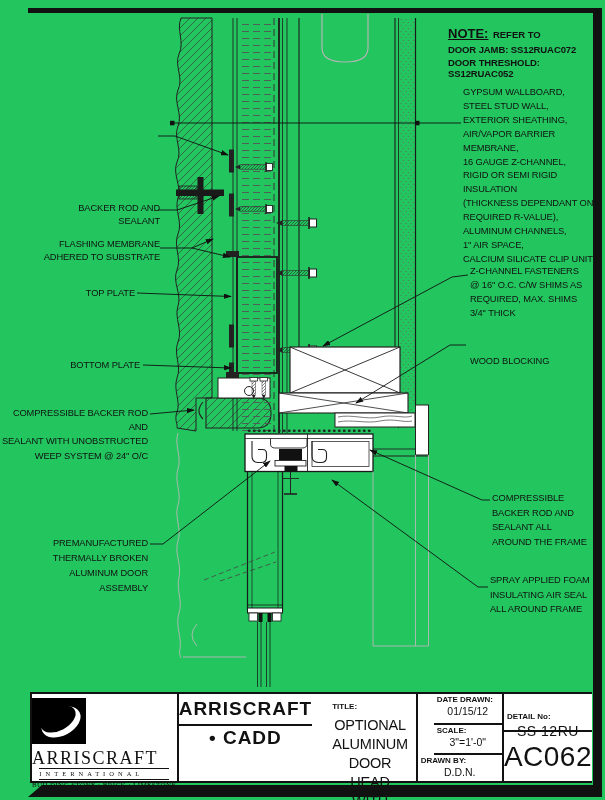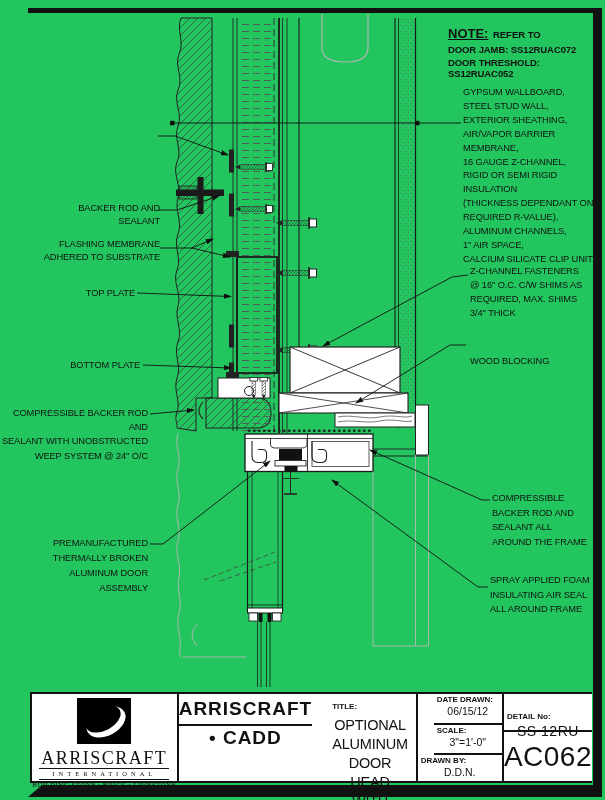--- a/index.html
+++ b/index.html
@@ -20,21 +20,21 @@
   
   .note{position:absolute;width:152px;font-weight:bold;color:#111;}
   .note-title{font-size:13px;text-decoration:underline;}
   .note-rest{font-size:9.5px;}
   .note-line{font-size:9.5px;margin-top:2px;letter-spacing:-0.1px;}
   
   .tblock{position:absolute;left:30px;top:692px;width:562px;height:91px;
           border-top:2px solid #111;border-left:2px solid #111;border-bottom:2px solid #111;
           display:flex;box-sizing:border-box;background:#fff;}
   .tcell{box-sizing:border-box;height:100%;}
-  .logo-cell{width:146px;text-align:center;padding-top:4px;}
+  .logo-cell{width:146px;text-align:left;padding-top:4px;}
   .logo-name{font-family:"Liberation Serif",serif;font-size:18px;letter-spacing:1.5px;line-height:19px;margin-top:1px;}
   .logo-sub{font-family:"Liberation Serif",serif;font-size:6.5px;letter-spacing:4px;line-height:8px;
             border-top:1px solid #111;border-bottom:1px solid #111;width:130px;margin:0 auto;padding:1px 0;}
   .logo-tag{font-family:"Liberation Serif",serif;font-size:7px;letter-spacing:0.4px;line-height:9px;margin-top:1px;}
   .center-cell{width:239px;border-left:2px solid #111;display:flex;flex-direction:row;}
   .cadd-header{height:30px;border-bottom:2px solid #111;font-size:19px;font-weight:bold;
                letter-spacing:1px;text-align:center;line-height:29px;}
   .title-area{flex:1;padding:1px 20px;}
   .title-label{font-size:8px;font-weight:bold;}
   .title-text{font-size:14.5px;line-height:19px;text-align:center;white-space:pre-line;
@@ -329,21 +329,21 @@
       <div class="cadd-header">ARRISCRAFT • CADD</div>
       <div class="title-area">
         <span class="title-label">TITLE:</span>
         <div class="title-text">OPTIONAL ALUMINUM DOOR
 HEAD WITH RETURN CLIP UNIT</div>
       </div>
     </div>
     <div class="tcell mid-col">
       <div class="tb-row b" style="height:31px;">
         <span class="tb-label">DATE DRAWN:</span>
-        <div class="tb-value">06/15/12</div>
+        <div class="tb-value">01/15/12</div>
       </div>
       <div class="tb-row b" style="height:30px;">
         <span class="tb-label">SCALE:</span>
         <div class="tb-value">3"=1'-0"</div>
       </div>
       <div class="tb-row" style="flex:1;">
         <span class="tb-label">DRAWN BY:</span>
         <div class="tb-value">D.D.N.</div>
       </div>
     </div>

